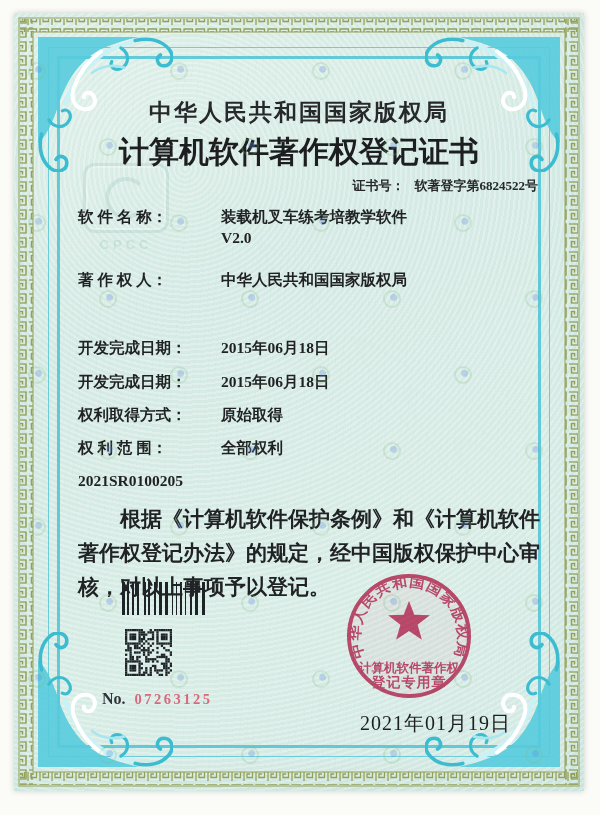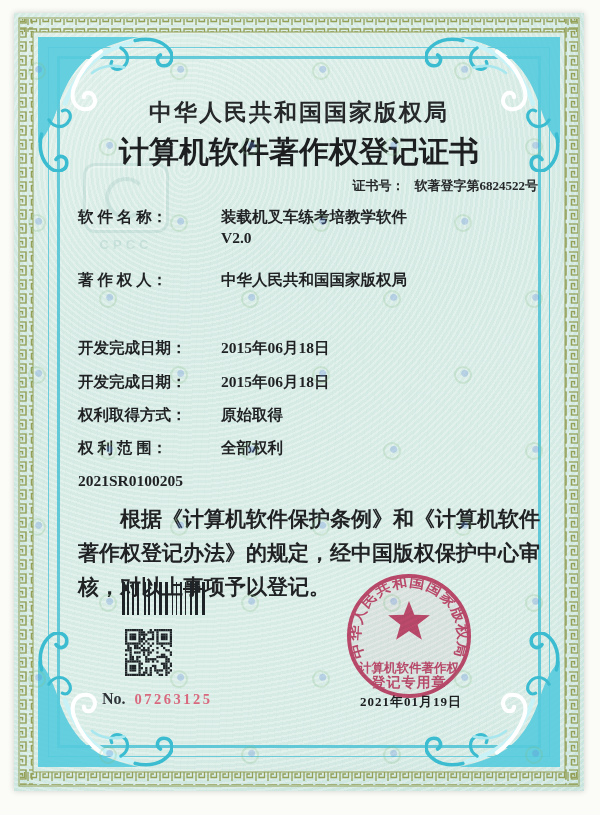--- a/index.html
+++ b/index.html
@@ -70,22 +70,22 @@
     text-indent:2em;text-align:justify;
   }
 
   .barcode{position:absolute;left:108px;top:569px;z-index:3;}
   .qr{position:absolute;left:111px;top:616px;z-index:3;}
   .serial{position:absolute;left:88px;top:677px;z-index:3;font-size:16px;font-weight:700;color:#2e3338;}
   .serial .digits{color:#d8697e;letter-spacing:2.5px;margin-left:9px;font-size:14.5px;font-weight:600;}
 
   .stamp{position:absolute;left:325px;top:553px;z-index:4;mix-blend-mode:multiply;opacity:.93;}
   .issue-date{
-    position:absolute;left:346px;top:680px;z-index:3;
-    font-size:13px;font-weight:700;letter-spacing:1px;color:#1c1e20;
+    position:absolute;left:346px;top:697px;z-index:3;
+    font-size:20px;font-weight:400;letter-spacing:1px;color:#1c1e20;
   }
 
   
   #wm-layer{position:absolute;inset:0;z-index:6;pointer-events:none;}
   .wm-dot{
     position:absolute;width:14px;height:14px;border-radius:50%;
     border:2px solid rgba(128,186,128,.42);
     background:radial-gradient(circle at 62% 38%, rgba(95,140,215,.55) 0 3px, rgba(95,140,215,0) 4px);
     opacity:.55;
   }

